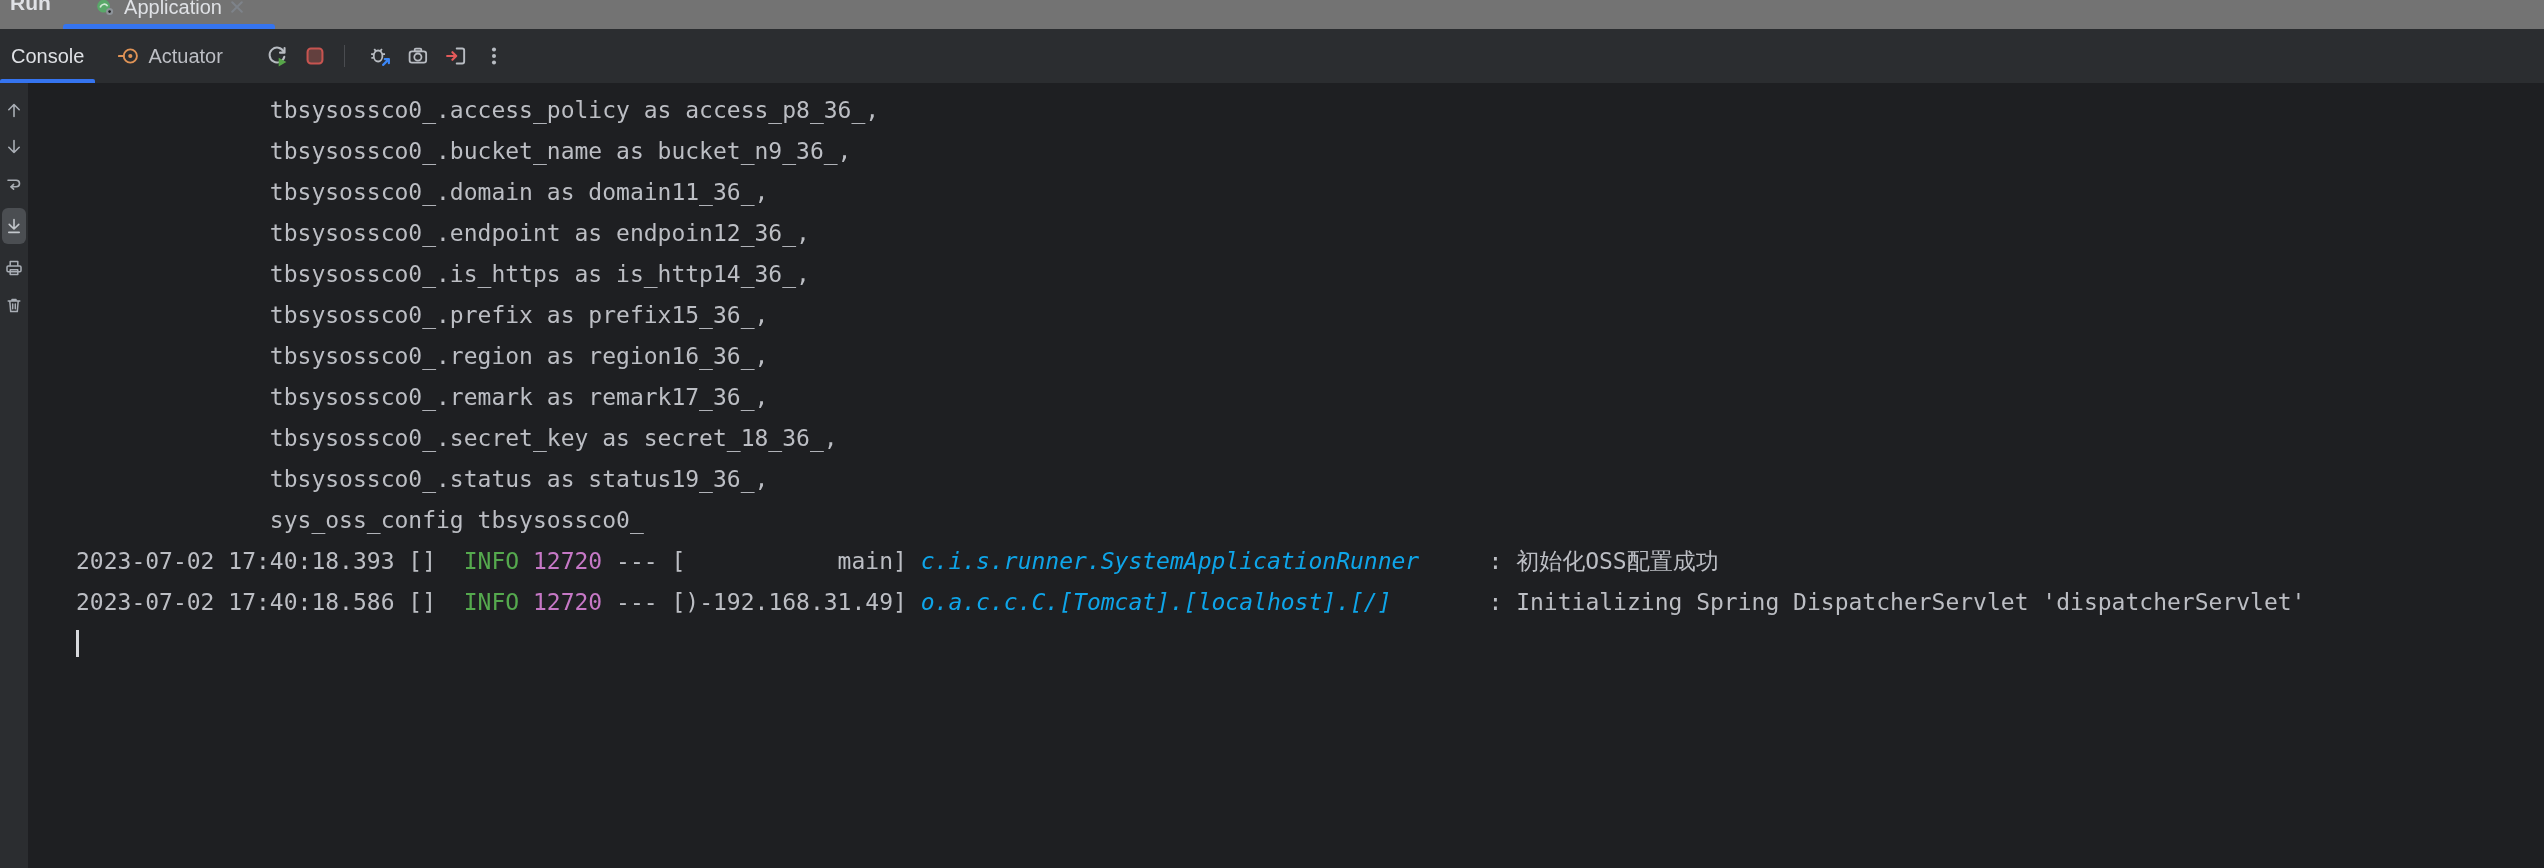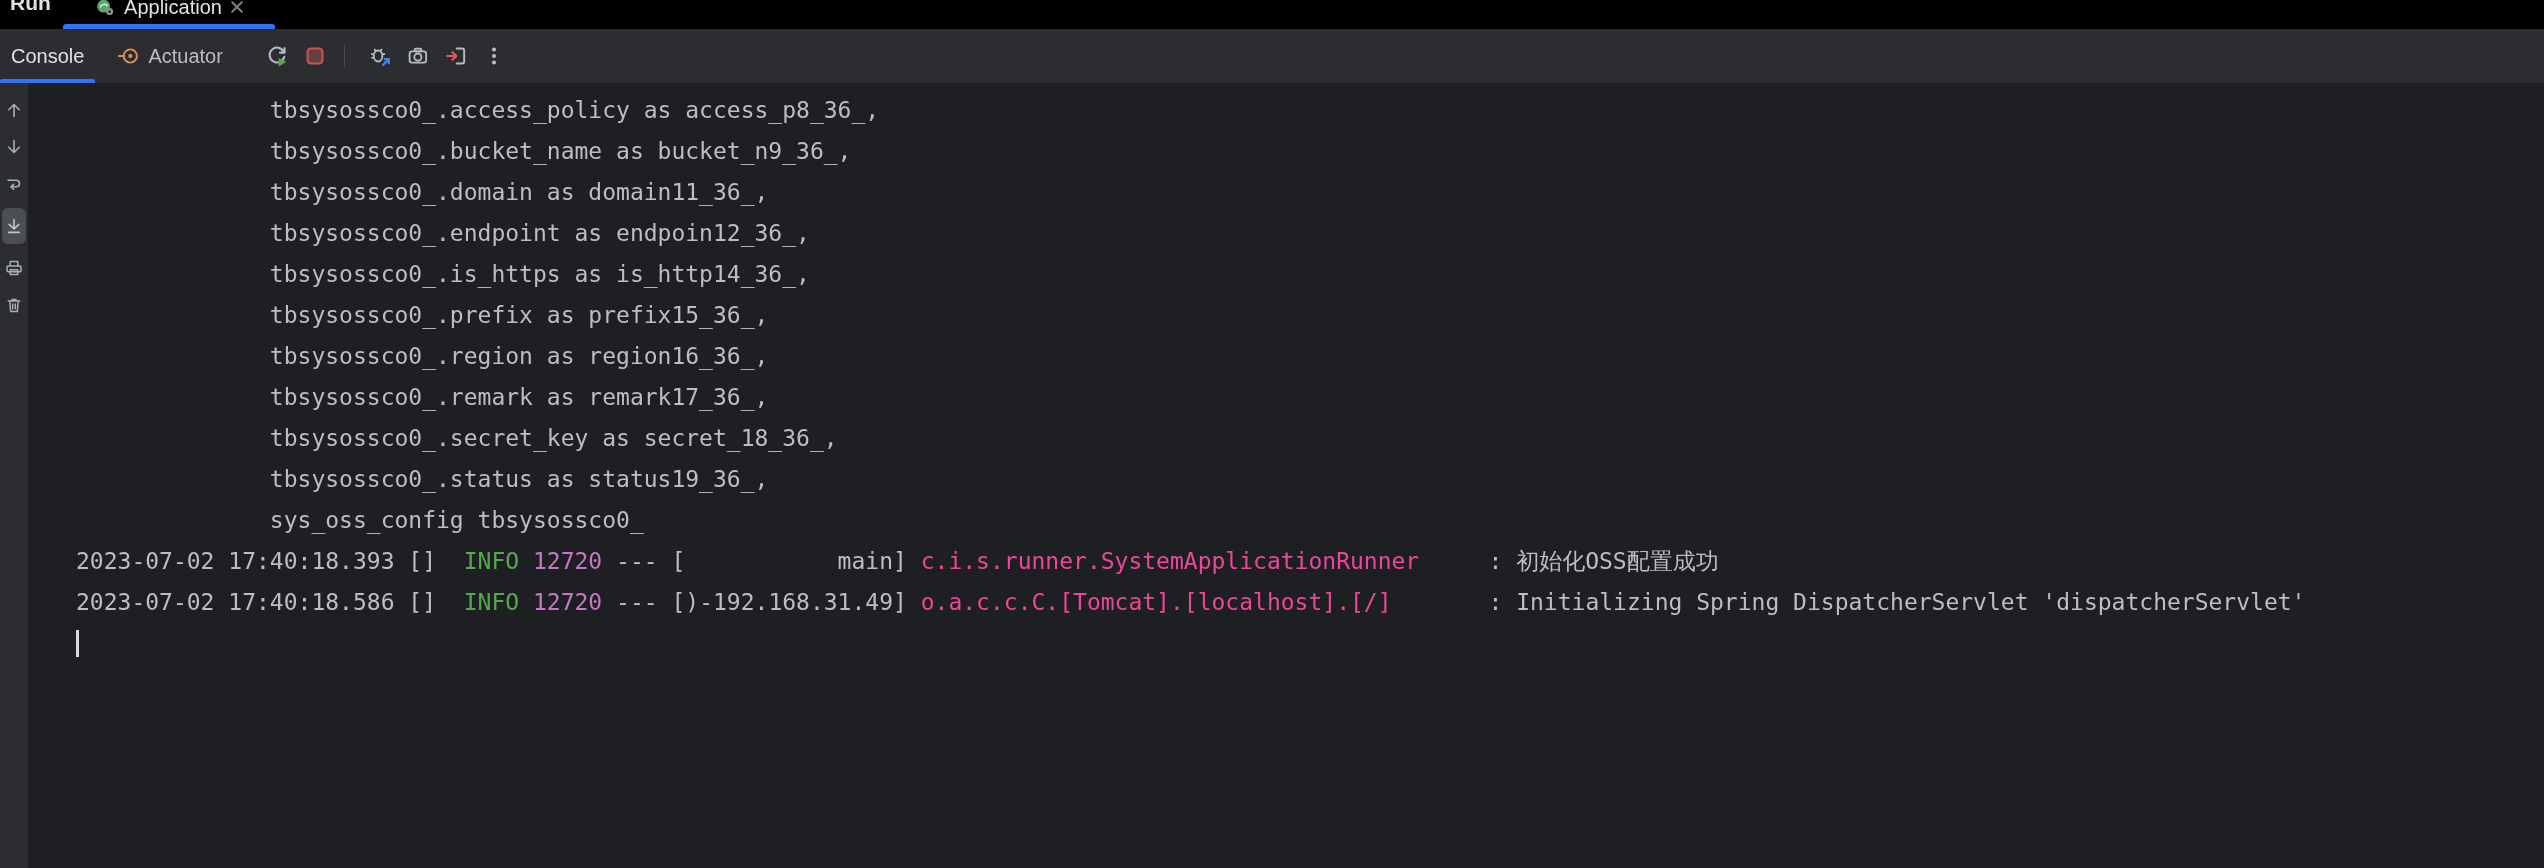--- a/index.html
+++ b/index.html
@@ -1,20 +1,20 @@
 <!DOCTYPE html>
 <html><head>
 <meta charset="utf-8">
 <style>
   * { margin:0; padding:0; box-sizing:border-box; }
   html,body { width:2544px; height:868px; overflow:hidden; background:#1e1f22;
               font-family:"Liberation Sans","DejaVu Sans",sans-serif; }
 
   
-  .header { position:relative; height:29px; background:#000000; overflow:hidden; }
+  .header { position:relative; height:29px; background:#737373; overflow:hidden; }
   .win-title { position:absolute; left:10px; top:-9px; font-size:21px; font-weight:bold; color:#dfe1e5; }
   .app-tab { position:absolute; left:63px; top:-11px; width:212px; height:36px;
              display:flex; align-items:center; justify-content:center; gap:9px; }
   .app-tab .tab-label { font-size:20px; color:#dfe1e5; }
   .tab-underline { position:absolute; left:63px; bottom:0; width:212px; height:5px;
                    background:#3574f0; border-radius:3px 3px 0 0; }
 
   
   .toolbar { height:54px; background:#2b2d30; display:flex; align-items:center; }
   .ttab { position:relative; height:54px; display:flex; align-items:center; gap:8px;
@@ -35,21 +35,21 @@
   .gbtn { width:24px; height:26px; display:flex; align-items:center; justify-content:center; }
   .gbtn.selected { background:#4b4e52; border-radius:6px; height:36px; }
 
   .console { flex:1; background:#1e1f22; padding-left:16px; overflow:hidden;
              font-family:"DejaVu Sans Mono","Liberation Mono",monospace;
              font-size:23px; line-height:41px; color:#bcbec4;margin-left:32px; }
   .cline { white-space:pre; height:41px; }
   .cline.clipped { margin-top:-34px; }
   .lv  { color:#55a94e; }
   .pid { color:#c678c6; }
-  .lg  { color:#ec4899; }
+  .lg  { color:#0ea5e9;font-style:italic; }
   .caret { width:3px; height:27px; background:#d7d9dd; margin-top:7px; }
 
   svg { display:block; }
 </style>
 </head>
 <body>
 
 <div>
 
   <div class="header">

